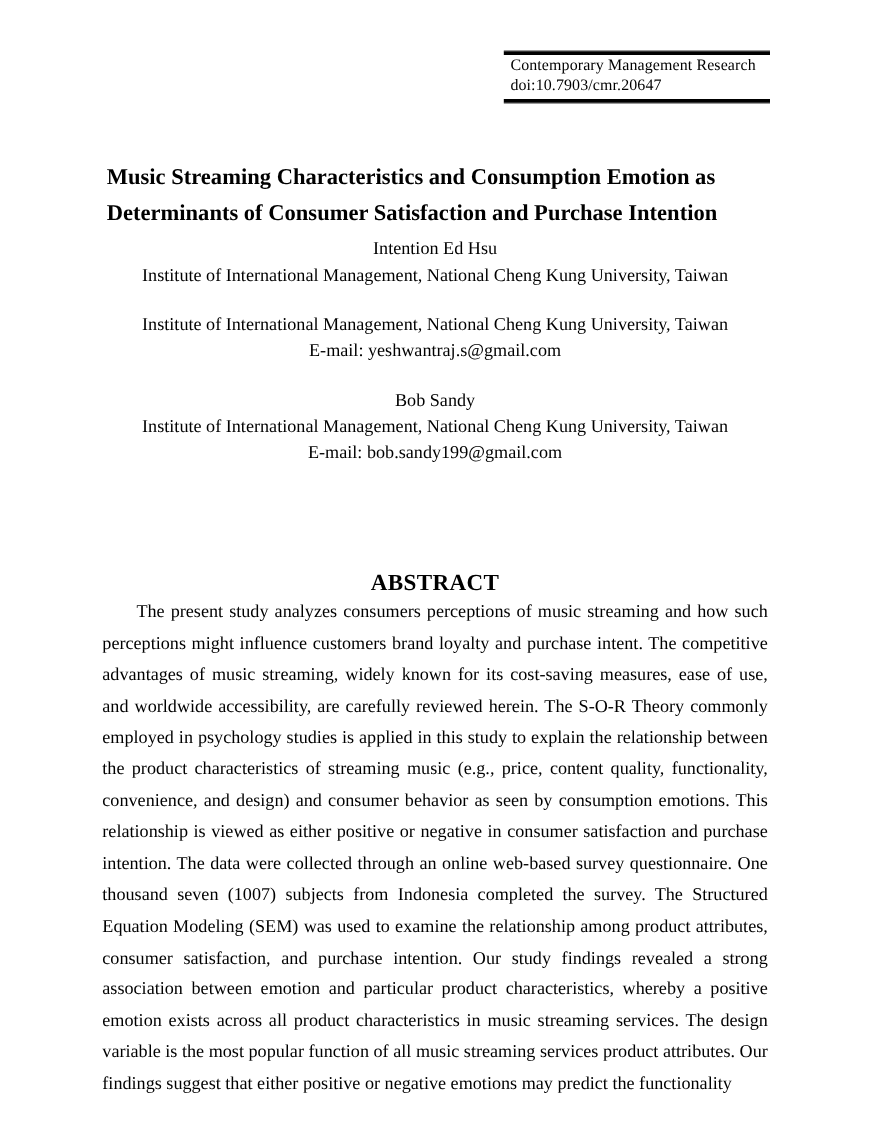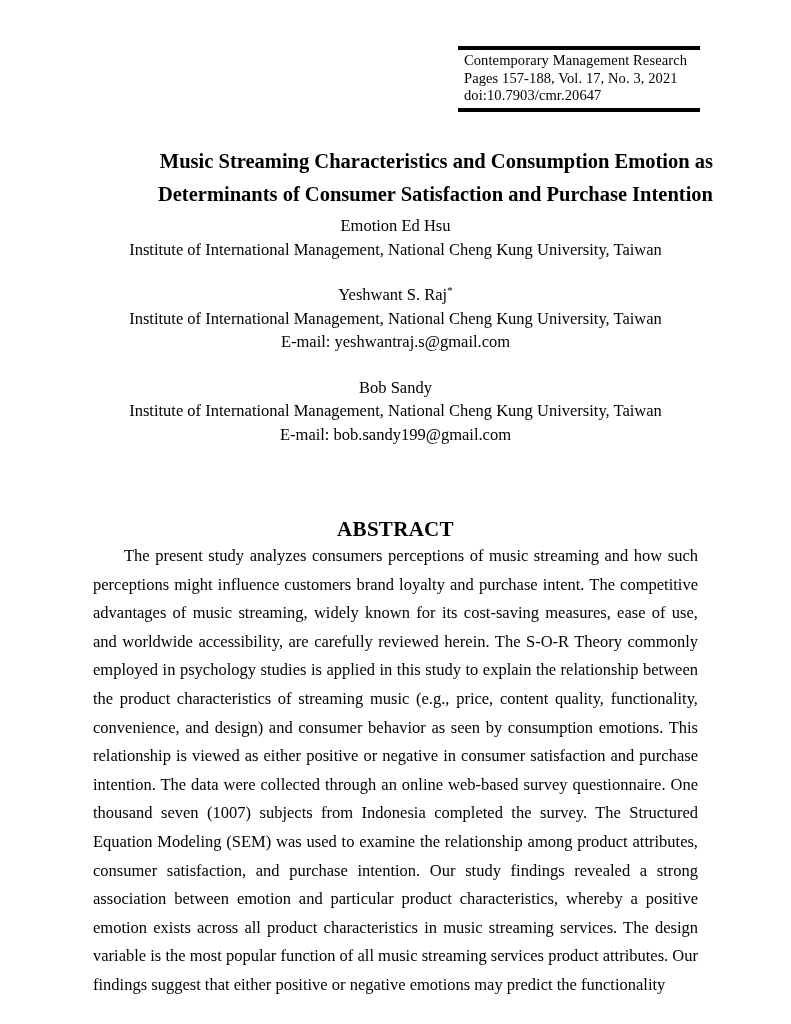--- a/index.html
+++ b/index.html
@@ -51,24 +51,24 @@
     line-height: 17.5px;
     letter-spacing: 0.1px;
   }
   .journal-lines div {
     white-space: nowrap;
   }
 
   
   .paper-title {
     position: absolute;
-    left: 108px;
+    left: 97px;
     top: 131px;
     width: 605px;
-    text-align: right;
+    text-align: left;
     font-weight: bold;
     font-size: 20.5px;
     line-height: 33px;
   }
   .paper-title .tline { white-space: nowrap; }
 
   
   .authors {
     position: absolute;
     left: 93px;
@@ -114,44 +114,40 @@
 </style>
 </head>
 <body>
 
 <div class="page">
 
   <div class="journal-header">
     <div class="rule-top"></div>
     <div class="journal-lines">
       <div>Contemporary Management Research</div>
-      <div>Pages 157-188, Vol. 17, No. 3, 2021</div>
       <div>doi:10.7903/cmr.20647</div>
     </div>
     <div class="rule-bottom"></div>
   </div>
 
   <h1 class="paper-title">
     <span class="tline">Music Streaming Characteristics and Consumption Emotion as</span>
     <span class="tline">Determinants of Consumer Satisfaction and Purchase Intention</span>
   </h1>
 
   <div class="authors">
 
     <div class="author-block">
       <span class="author-line">
-        <span class="author-name">Emotion Ed Hsu</span><span class="author-mark"></span>
+        <span class="author-name">Intention Ed Hsu</span><span class="author-mark"></span>
       </span>
       <span class="author-line">Institute of International Management, National Cheng Kung University, Taiwan</span>
     </div>
 
     <div class="author-block">
-      <span class="author-line">
-        <span class="author-name">Yeshwant S. Raj</span><span class="author-mark">*</span>
-      </span>
       <span class="author-line">Institute of International Management, National Cheng Kung University, Taiwan</span>
       <span class="author-line">E-mail: yeshwantraj.s@gmail.com</span>
     </div>
 
     <div class="author-block">
       <span class="author-line">
         <span class="author-name">Bob Sandy</span><span class="author-mark"></span>
       </span>
       <span class="author-line">Institute of International Management, National Cheng Kung University, Taiwan</span>
       <span class="author-line">E-mail: bob.sandy199@gmail.com</span>

